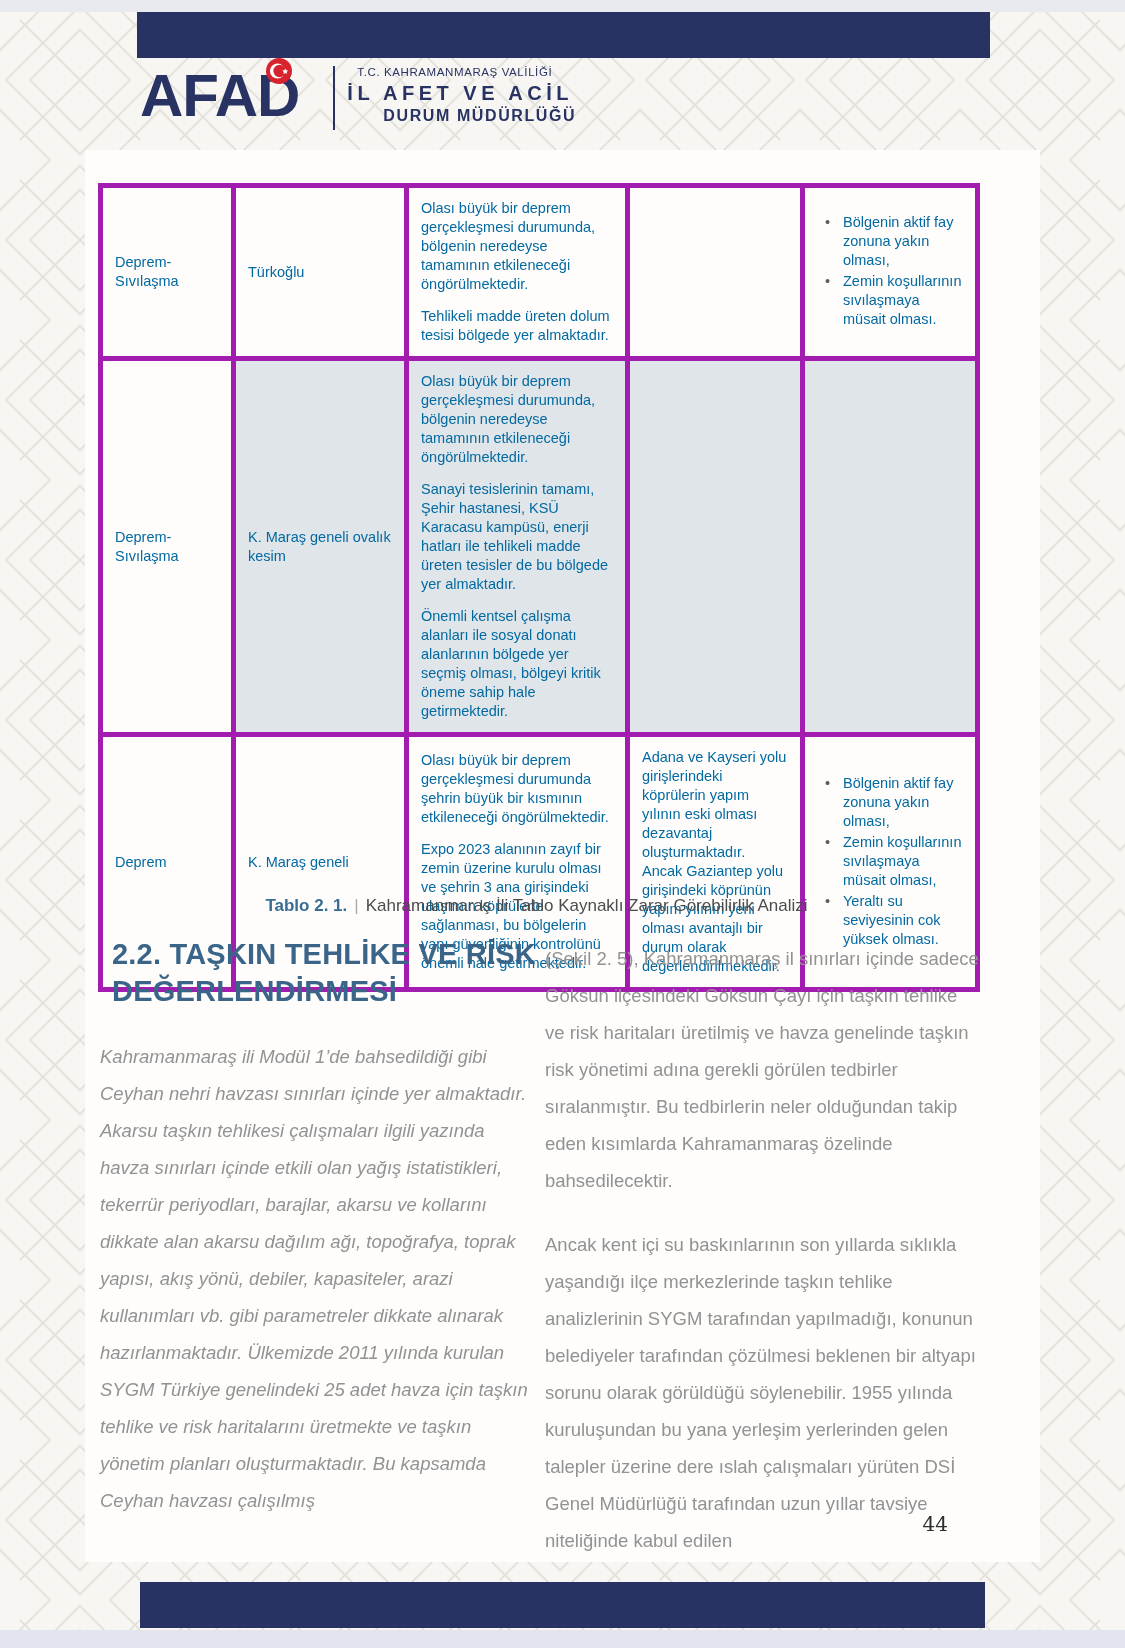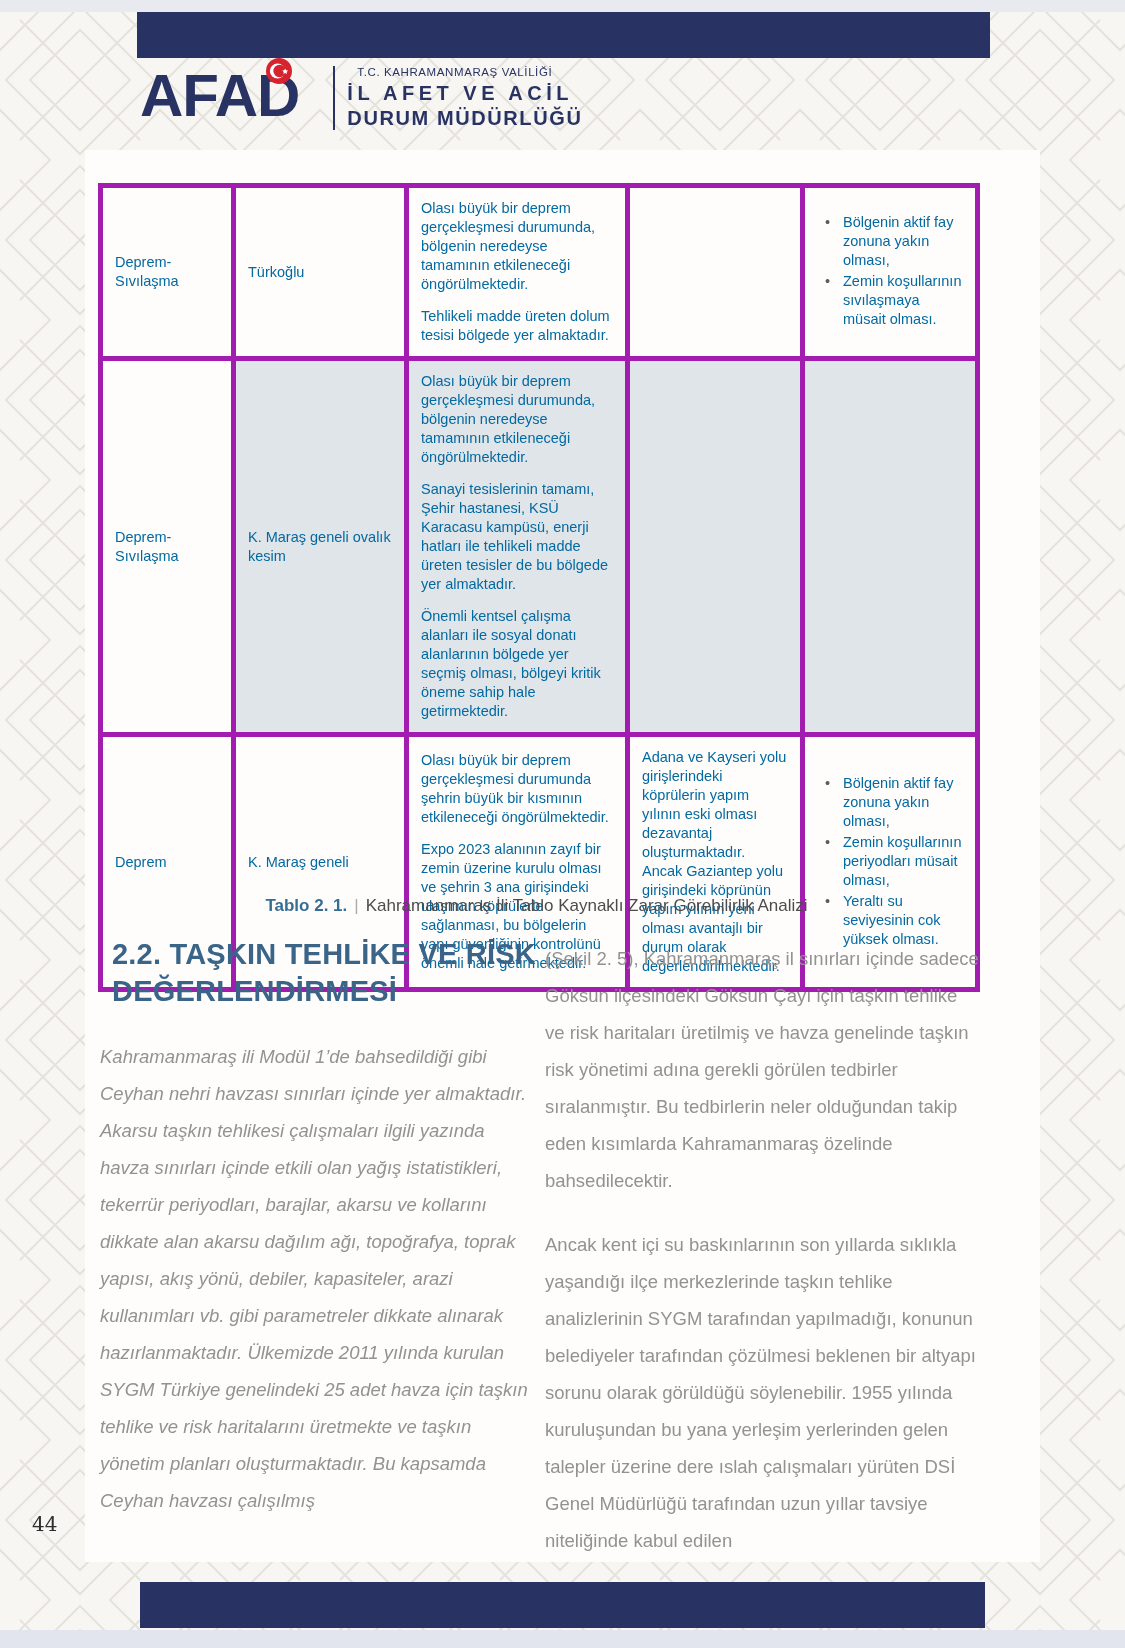--- a/index.html
+++ b/index.html
@@ -22,21 +22,21 @@
   .bar.bottom{top:1582px;left:140px;width:845px;}
 
   
   .logo-wrap{position:absolute;left:140px;top:64px;z-index:4;display:flex;align-items:flex-start;}
   .afad-text{font-size:60px;font-weight:800;color:#293363;line-height:64px;letter-spacing:-1px;font-family:"Liberation Sans",sans-serif;}
   .flag-badge{position:absolute;left:126px;top:-6px;width:26px;height:26px;}
   .logo-divider{width:2px;height:64px;background:#293363;margin-left:34px;margin-right:12px;margin-top:2px;}
   .org-block{padding-top:2px;color:#293363;}
   .org-line1{font-size:11.5px;letter-spacing:.6px;font-weight:500;margin-bottom:4px;margin-left:10px;}
   .org-line2{font-size:20px;font-weight:800;letter-spacing:4.5px;margin-bottom:2px;}
-  .org-line3{font-size:20px;font-weight:800;letter-spacing:1.6px;}
+  .org-line3{font-size:16px;font-weight:800;letter-spacing:1.6px;margin-left:36px;}
 
   
   .risk-table{position:absolute;left:98px;top:183px;width:877px;border-collapse:collapse;table-layout:fixed;z-index:4;background:transparent;}
   .risk-table td{border:5px solid #a21caf;vertical-align:middle;padding:11px 12px;font-size:14.5px;line-height:19px;color:#0369a1;}
   .risk-table td.c3{vertical-align:middle;}
   .risk-table td p{margin:0 0 13px 0;}
   .risk-table td p:last-child{margin-bottom:0;}
   .risk-table td.shaded{background:#dfe5e9;}
   .risk-table ul{list-style:none;margin:0;padding:0 0 0 6px;}
   .risk-table li{position:relative;padding-left:20px;margin-bottom:2px;}
@@ -48,21 +48,21 @@
   .table-caption .cap-sep{color:#a9a9a9;padding:0 7px;font-weight:300;}
 
   
   .section-heading{position:absolute;left:112px;top:936px;width:450px;z-index:4;color:#3a6588;font-size:29px;font-weight:700;line-height:37px;letter-spacing:.2px;}
   .col-left{position:absolute;left:100px;top:1038px;width:432px;z-index:4;font-style:italic;}
   .col-right{position:absolute;left:545px;top:940px;width:434px;z-index:4;}
   .bodytext p{margin:0 0 27px 0;font-size:18.5px;line-height:37px;color:#929292;}
   .bodytext p:last-child{margin-bottom:0;}
 
   
-  .page-number{position:absolute;left:0;top:1512px;width:948px;text-align:left;z-index:4;font-family:"DejaVu Serif","Liberation Serif",serif;font-size:20px;color:#2e2e2e;margin-left:32px;}
+  .page-number{position:absolute;left:0;top:1512px;width:948px;text-align:right;z-index:4;font-family:"DejaVu Serif","Liberation Serif",serif;font-size:20px;color:#2e2e2e;}
 </style>
 </head>
 <body>
 
 <div class="canvas">
 
   <svg class="pattern-svg" xmlns="http://www.w3.org/2000/svg">
     <defs>
       <pattern id="geo" width="160" height="160" patternUnits="userSpaceOnUse">
         <g fill="none" stroke="#e5e2dc" stroke-width="2">
@@ -143,21 +143,21 @@
           <td class="c3">
             <p>Olası büyük bir deprem gerçekleşmesi durumunda şehrin büyük bir kısmının etkileneceği öngörülmektedir.</p>
             <p>Expo 2023 alanının zayıf bir zemin üzerine kurulu olması ve şehrin 3 ana girişindeki ulaşımın köprülerle sağlanması, bu bölgelerin yapı güvenliğinin kontrolünü önemli hale getirmektedir.</p>
           </td>
           <td class="c4">
             <p>Adana ve Kayseri yolu girişlerindeki köprülerin yapım yılının eski olması dezavantaj oluşturmaktadır. Ancak Gaziantep yolu girişindeki köprünün yapım yılının yeni olması avantajlı bir durum olarak değerlendirilmektedir.</p>
           </td>
           <td class="c5">
             <ul>
               <li>Bölgenin aktif fay zonuna yakın olması,</li>
-              <li>Zemin koşullarının periyodları müsait olması,</li>
+              <li>Zemin koşullarının sıvılaşmaya müsait olması,</li>
               <li>Yeraltı su seviyesinin cok yüksek olması.</li>
             </ul>
           </td>
         </tr>
       </tbody>
   </table>
 
   <div class="table-caption">
     <span class="cap-label">Tablo 2. 1.</span><span class="cap-sep">|</span><span class="cap-text">Kahramanmaraş İli Tablo Kaynaklı Zarar Görebilirlik Analizi</span>
   </div>

